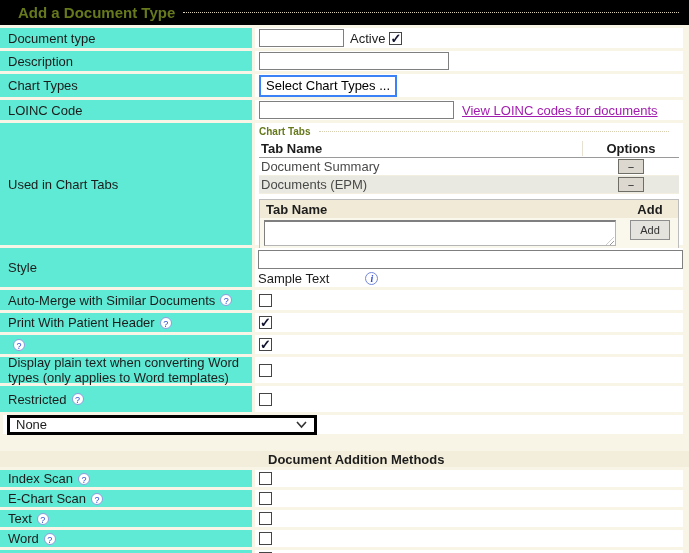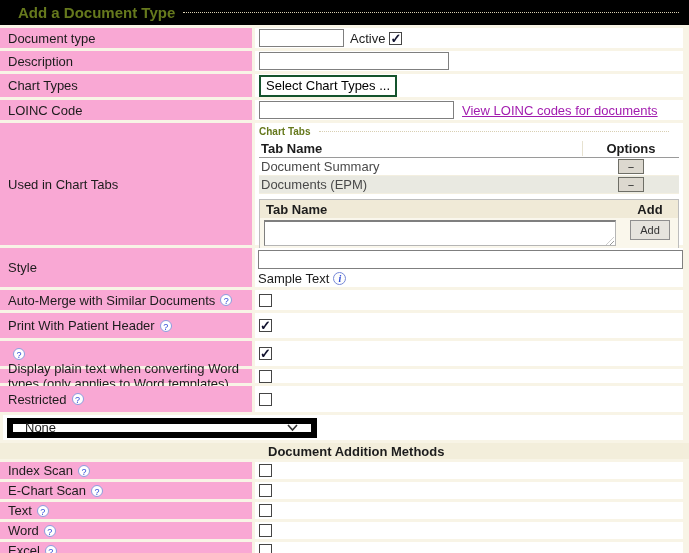--- a/index.html
+++ b/index.html
@@ -11,31 +11,31 @@
     font-size: 13px; color: #1c1c1c;
   }
   
   .titlebar { height: 25px; background: #000000; display: flex; align-items: center; padding-left: 18px; }
   .page-title { color: #66791d; font-weight: bold; font-size: 15px; white-space: nowrap; }
   .dotrule { flex: 1; border-top: 1px dotted #d8cfb2; margin: 0 10px 0 8px; }
 
   
   .row { display: flex; margin-top: 3px; align-items: stretch; }
   .label-cell {
-    width: 252px; flex: 0 0 252px; background: #f9a8d4;
+    width: 252px; flex: 0 0 252px; background: #5eead4;
     padding: 3px 2px 3px 8px; display: flex; align-items: center;
   }
   .input-cell {
     flex: 1; background: #ffffff; margin-left: 3px; margin-right: 6px;
     padding: 1px 4px; display: flex; align-items: center;
   }
   .input-cell.block { display: block; }
 
-  .h20 { height: 20px; } .h19 { height: 25px; } .h23 { height: 23px; }
-  .h26 { height: 14px; } .h18 { height: 26px; } .h17 { height: 17px; }
+  .h20 { height: 20px; } .h19 { height: 19px; } .h23 { height: 23px; }
+  .h26 { height: 26px; } .h18 { height: 26px; } .h17 { height: 17px; }
 
   .ti { border: 1px solid #7f7f7f; background: #fff; height: 18px; font-family: inherit; font-size: 13px; padding: 0 3px; }
   .w85 { width: 85px; } .w190 { width: 190px; } .w195 { width: 195px; }
 
   .cb {
     width: 13px; height: 13px; border: 1px solid #454545; background: #fff;
     display: inline-block; text-align: center; line-height: 11px;
     font-size: 13px; font-weight: bold; color: #10122e; flex: 0 0 13px;
   }
   .help {
@@ -45,21 +45,21 @@
   }
   .info {
     display: inline-block; width: 13px; height: 13px; border-radius: 50%;
     border: 1px solid #7688d8; color: #2f4bd6; font-size: 10px; line-height: 12px;
     text-align: center; margin-left: 4px; font-style: italic; font-family: "Liberation Serif", serif;
     font-weight: bold; background: #fdfdfd;
   }
   .link { color: #a21caf; text-decoration: underline; margin-left: 8px; white-space: nowrap; }
 
   .btn-outline {
-    background: #fff; border: 2px solid #14532d; font-family: inherit; font-size: 13px;
+    background: #fff; border: 2px solid #3b82f6; font-family: inherit; font-size: 13px;
     padding: 1px 5px; height: 22px; cursor: pointer;
   }
   .btn-gray {
     background: #dcd8cf; border: 1px solid #6e6e66; font-family: inherit;
     font-size: 11px; line-height: 10px; width: 26px; height: 15px; padding: 0;
     cursor: pointer; color: #222;
   }
   .btn-add {
     background: #e5e3dd; border: 1px solid #8e8e8e; font-family: inherit;
     font-size: 11px; width: 40px; height: 20px; padding: 0; cursor: pointer; color: #333;
@@ -91,32 +91,32 @@
   .ta-resize {
     position: absolute; right: 2px; bottom: 4px; width: 8px; height: 8px;
     background: repeating-linear-gradient(135deg, transparent 0 2px, #9a9a9a 2px 3px);
     clip-path: polygon(100% 0, 100% 100%, 0 100%);
   }
 
   
   .style-row { height: 39px; }
   .style-cell { padding: 2px 0 0 3px; }
   .style-input { width: 425px; height: 19px; }
-  .sample-line { margin-top: 2px; display: flex; align-items: center; color: #1c1c1c; }
+  .sample-line { margin-top: 2px; display: flex; align-items: center; color: #1c1c1c; gap: 32px; }
 
   
   .sel {
-    width: 310px; height: 20px; border: 6px solid #000000; background: #fff;
-    display: flex; align-items: center; padding: 0 12px; cursor: default;
+    width: 310px; height: 20px; border: 3px solid #000000; background: #fff;
+    display: flex; align-items: center; padding: 0 6px; cursor: default;
   }
   .sel .sel-val { flex: 1; }
   .chev { width: 13px; height: 13px; flex: 0 0 13px; }
 
   
-  .section-row { height: 16px; background: #f3eedb; margin-top: 3px; display: flex; align-items: center; }
+  .section-row { height: 16px; background: #f3eedb; margin-top: 17px; display: flex; align-items: center; }
   .section-row b { margin-left: 268px; font-size: 13px; }
 
   .nowrap { white-space: nowrap; }
   .ml6 { margin-left: 6px; } .ml4 { margin-left: 4px; }
 </style>
 </head>
 <body>
 
 <div class="titlebar">
   <span class="page-title">Add a Document Type</span>

